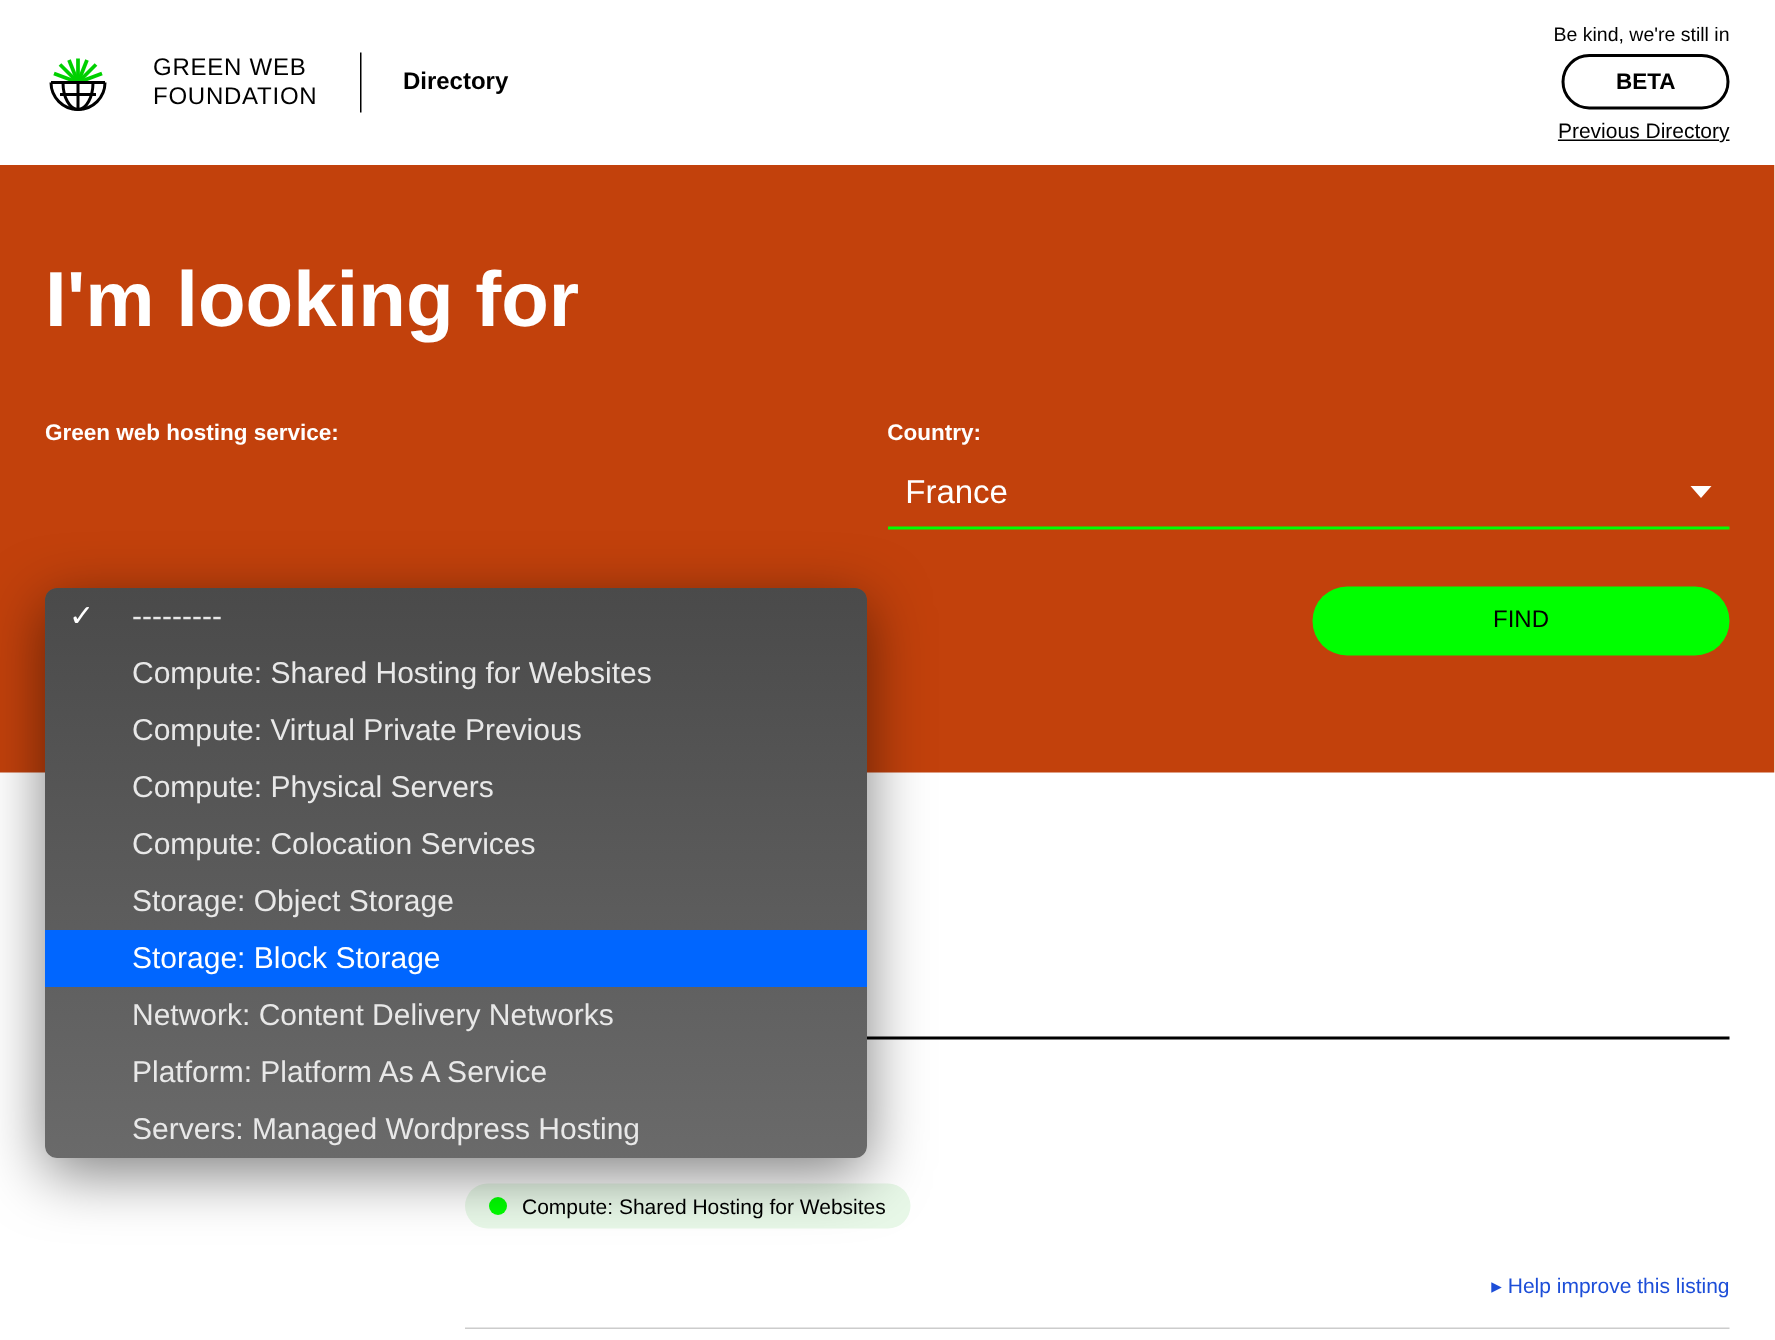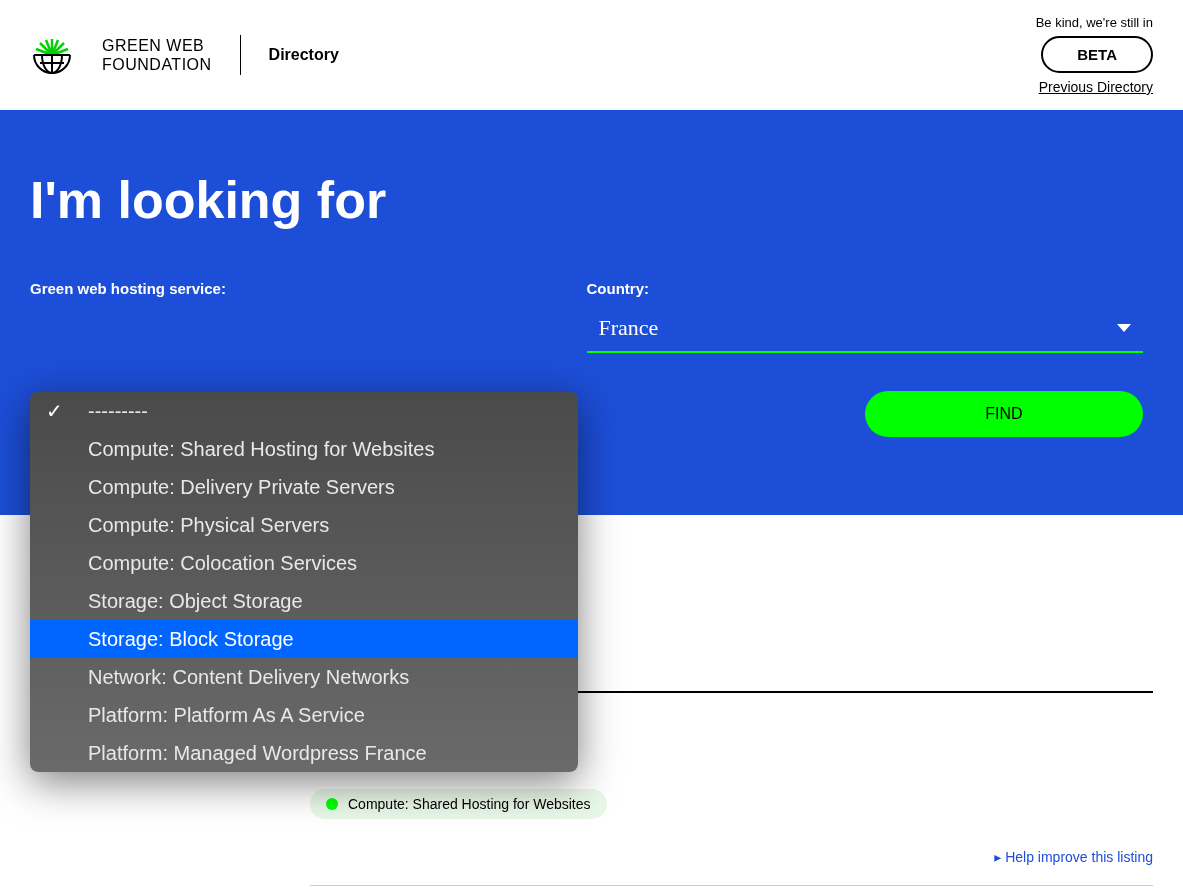--- a/index.html
+++ b/index.html
@@ -81,23 +81,23 @@
       background: #fff;
     }
     
     .prev-dir {
       font-size: 14px;
       text-decoration: underline;
       color: #000;
     }
     
     .black-section {
-      background: #1d4ed8;
+      background: #c2410c;
       color: #fff;
-      padding: 60px 40px 50px 30px;
+      padding: 60px 30px 50px 30px;
       height: 405px;
       position: relative;
     }
     
     .hero-title {
       font-size: 52px;
       font-weight: 700;
       margin-bottom: 50px;
     }
     
@@ -121,21 +121,20 @@
       width: 100%;
       background: transparent;
       border: none;
       border-bottom: 2px solid #00ff00;
       color: #fff;
       font-size: 22px;
       padding: 8px 0 10px 12px;
       display: flex;
       justify-content: space-between;
       align-items: center;
-      font-family: Liberation Serif, serif;
     }
     
     .chevron-down {
       width: 0;
       height: 0;
       border-left: 7px solid transparent;
       border-right: 7px solid transparent;
       border-top: 8px solid #fff;
       margin-right: 12px;
     }
@@ -299,28 +298,28 @@
         <span>France</span>
         <span class="chevron-down"></span>
       </div>
       <button class="find-button">FIND</button>
     </div>
   </div>
 
   <div class="dropdown-menu" id="dropdown-container">
   <div class="dropdown-item checked">---------</div>
       <div class="dropdown-item">Compute: Shared Hosting for Websites</div>
-      <div class="dropdown-item">Compute: Delivery Private Servers</div>
+      <div class="dropdown-item">Compute: Virtual Private Previous</div>
       <div class="dropdown-item">Compute: Physical Servers</div>
       <div class="dropdown-item">Compute: Colocation Services</div>
       <div class="dropdown-item">Storage: Object Storage</div>
       <div class="dropdown-item highlighted">Storage: Block Storage</div>
       <div class="dropdown-item">Network: Content Delivery Networks</div>
       <div class="dropdown-item">Platform: Platform As A Service</div>
-      <div class="dropdown-item">Platform: Managed Wordpress France</div>
+      <div class="dropdown-item">Servers: Managed Wordpress Hosting</div>
     </div>
 </div>
 
 <div class="results-section">
   <h2 class="results-heading">Australia (5)</h2>
 
   <div class="result-card">
     <div class="result-title">
       <span>Digital Pacific</span>
       <svg class="external-icon" viewBox="0 0 16 16">

